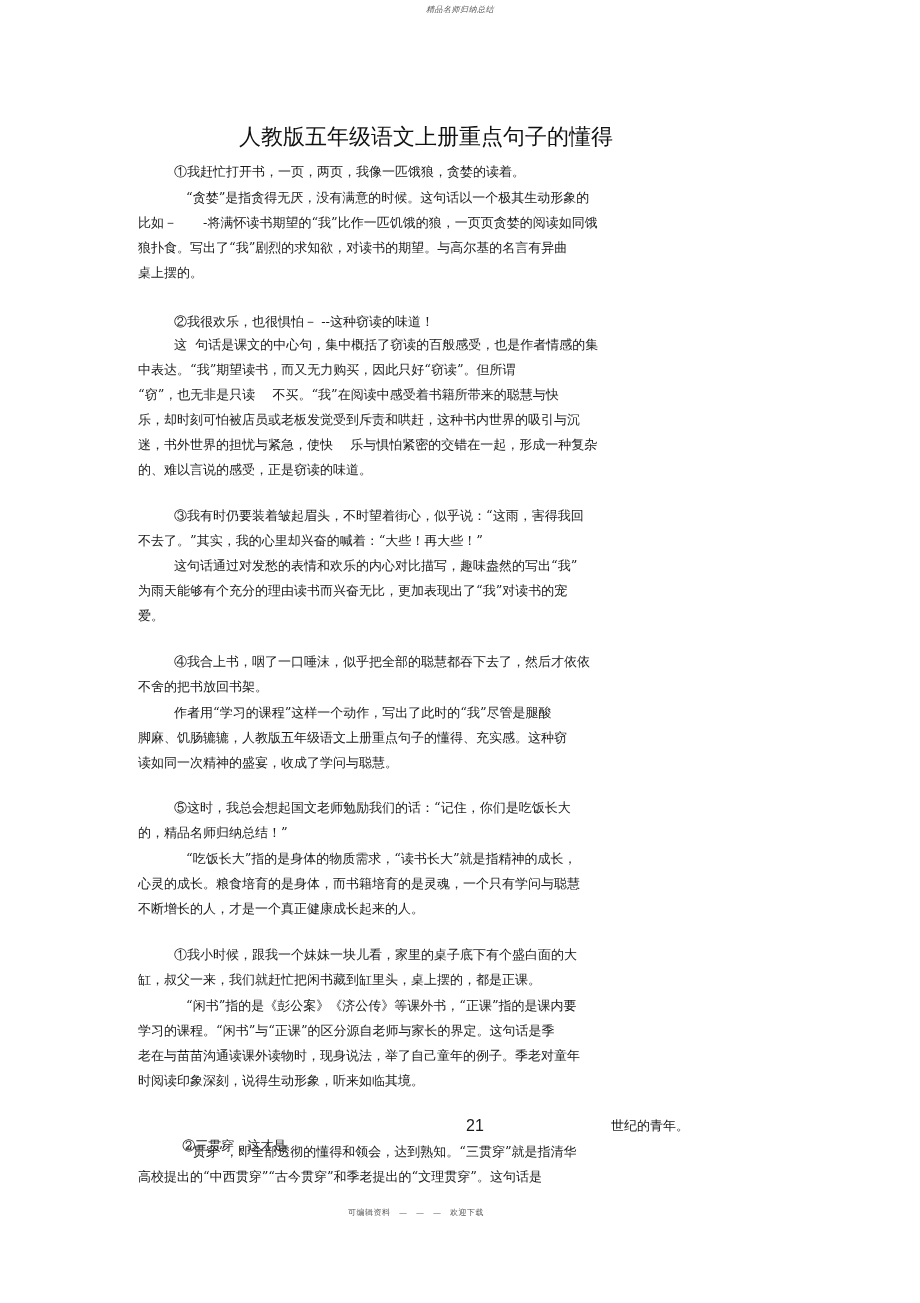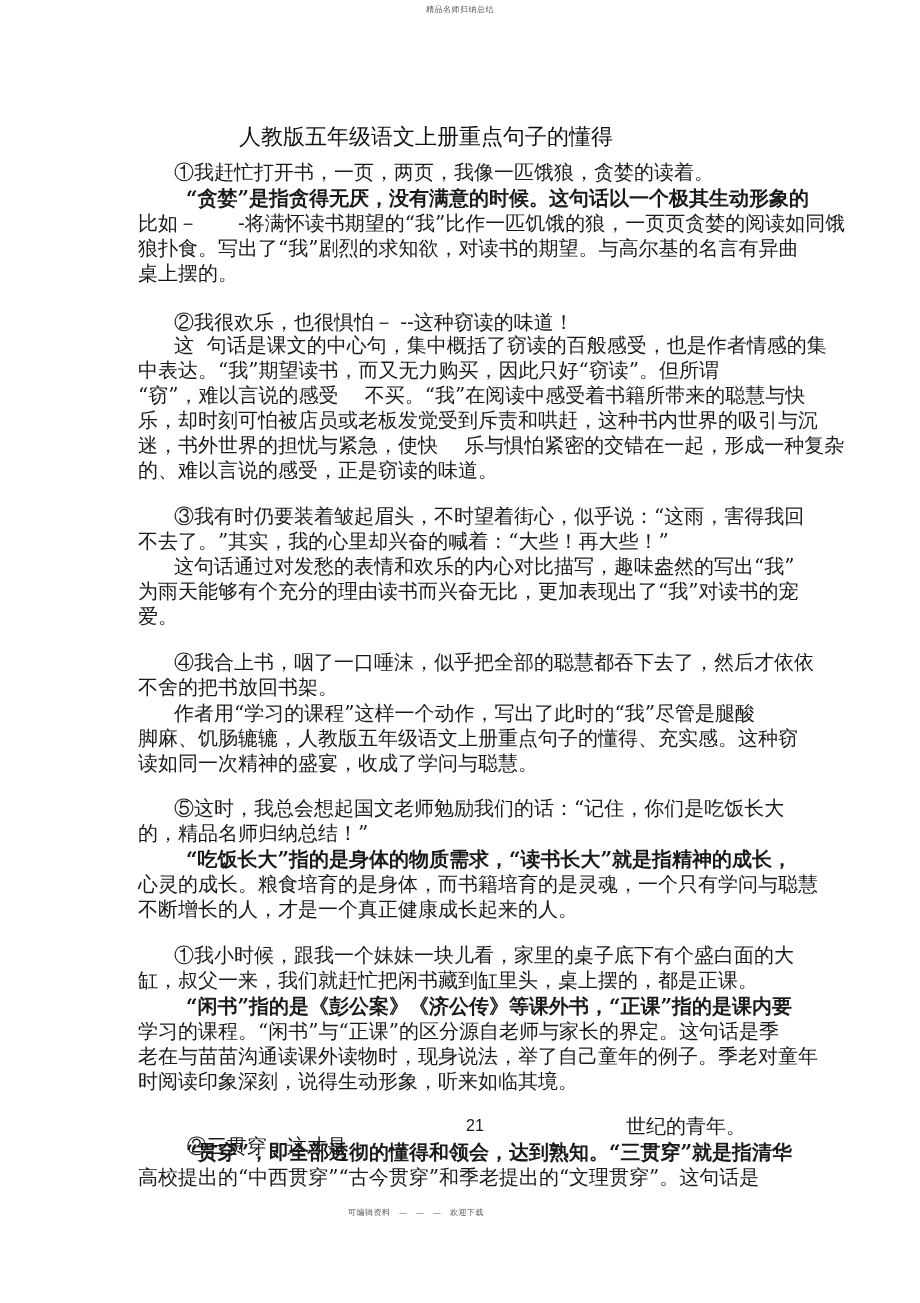--- a/index.html
+++ b/index.html
@@ -1,45 +1,45 @@
 <!DOCTYPE html>
 <html><head>
 <meta charset="utf-8">
 <style>
   html, body { margin: 0; padding: 0; background: #ffffff; }
   body { width: 920px; height: 1303px; position: relative; overflow: hidden;
          font-family: "DejaVu Serif", "Liberation Serif", serif; color: #1a1a1a; }
   .header { position: absolute; top: 4px; left: 0; width: 920px; text-align: center;
-            font-size: 8px; color: #555; letter-spacing: 0.5px; }
+            font-size: 8px; color: #555; letter-spacing: 0.5px; font-style: italic; }
   .footer { position: absolute; top: 1207px; left: 0; width: 832px; text-align: center;
             font-size: 8px; color: #555; letter-spacing: 0.5px; }
   .title { position: absolute; top: 122px; left: 0; width: 852px; text-align: center;
            font-size: 22px; color: #111; }
-  .line { position: absolute; left: 138px; font-size: 20px; white-space: pre; line-height: 20px; }
+  .line { position: absolute; left: 138px; font-size: 13px; white-space: pre; line-height: 20px; }
   .i1 { left: 174px; }
-  .i2 { left: 186px; font-weight: bold; }
+  .i2 { left: 186px; }
   .num21 { font-family: "Liberation Sans", sans-serif; font-size: 16px; margin-left: 8px; }
 </style>
 </head>
 <body>
 
 <div class="header">精品名师归纳总结</div>
 
 <div class="title">人教版五年级语文上册重点句子的懂得</div>
 
 <div class="line i1" style="top:162px">①我赶忙打开书，一页，两页，我像一匹饿狼，贪婪的读着。</div>
 <div class="line i2" style="top:188px">“贪婪”是指贪得无厌，没有满意的时候。这句话以一个极其生动形象的</div>
 <div class="line" style="top:213px">比如－　　-将满怀读书期望的“我”比作一匹饥饿的狼，一页页贪婪的阅读如同饿</div>
 <div class="line" style="top:238px">狼扑食。写出了“我”剧烈的求知欲，对读书的期望。与高尔基的名言有异曲</div>
 <div class="line" style="top:263px">桌上摆的。</div>
 
 <div class="line i1" style="top:312px">②我很欢乐，也很惧怕－ --这种窃读的味道！</div>
 <div class="line i1" style="top:335px">这  句话是课文的中心句，集中概括了窃读的百般感受，也是作者情感的集</div>
 <div class="line" style="top:360px">中表达。“我”期望读书，而又无力购买，因此只好“窃读”。但所谓</div>
-<div class="line" style="top:385px">“窃”，难以言说的感受　 不买。“我”在阅读中感受着书籍所带来的聪慧与快</div>
+<div class="line" style="top:385px">“窃”，也无非是只读　 不买。“我”在阅读中感受着书籍所带来的聪慧与快</div>
 <div class="line" style="top:410px">乐，却时刻可怕被店员或老板发觉受到斥责和哄赶，这种书内世界的吸引与沉</div>
 <div class="line" style="top:435px">迷，书外世界的担忧与紧急，使快　 乐与惧怕紧密的交错在一起，形成一种复杂</div>
 <div class="line" style="top:460px">的、难以言说的感受，正是窃读的味道。</div>
 
 <div class="line i1" style="top:506px">③我有时仍要装着皱起眉头，不时望着街心，似乎说：“这雨，害得我回</div>
 <div class="line" style="top:531px">不去了。”其实，我的心里却兴奋的喊着：“大些！再大些！”</div>
 <div class="line i1" style="top:556px">这句话通过对发愁的表情和欢乐的内心对比描写，趣味盎然的写出“我”</div>
 <div class="line" style="top:581px">为雨天能够有个充分的理由读书而兴奋无比，更加表现出了“我”对读书的宠</div>
 <div class="line" style="top:606px">爱。</div>
 
@@ -59,17 +59,17 @@
 <div class="line" style="top:970px">缸，叔父一来，我们就赶忙把闲书藏到缸里头，桌上摆的，都是正课。</div>
 <div class="line i2" style="top:996px">“闲书”指的是《彭公案》《济公传》等课外书，“正课”指的是课内要</div>
 <div class="line" style="top:1021px">学习的课程。“闲书”与“正课”的区分源自老师与家长的界定。这句话是季</div>
 <div class="line" style="top:1046px">老在与苗苗沟通读课外读物时，现身说法，举了自己童年的例子。季老对童年</div>
 <div class="line" style="top:1071px">时阅读印象深刻，说得生动形象，听来如临其境。</div>
 
 <div class="line i1" style="top:1116px">
   <span>②三贯穿，这才是</span>
 </div>
 <div class="line num21" style="top:1116px; left:458px;">21</div>
-<div class="line" style="top:1116px; left:626px;font-family:Liberation Serif, serif;">世纪的青年。</div>
+<div class="line" style="top:1116px; left:611px;font-family:Liberation Serif, serif;">世纪的青年。</div>
 <div class="line i2" style="top:1142px">“贯穿”，即全部透彻的懂得和领会，达到熟知。“三贯穿”就是指清华</div>
 <div class="line" style="top:1167px">高校提出的“中西贯穿”“古今贯穿”和季老提出的“文理贯穿”。这句话是</div>
 
 <div class="footer">可编辑资料　—　—　—　欢迎下载</div>
 
 </body></html>

